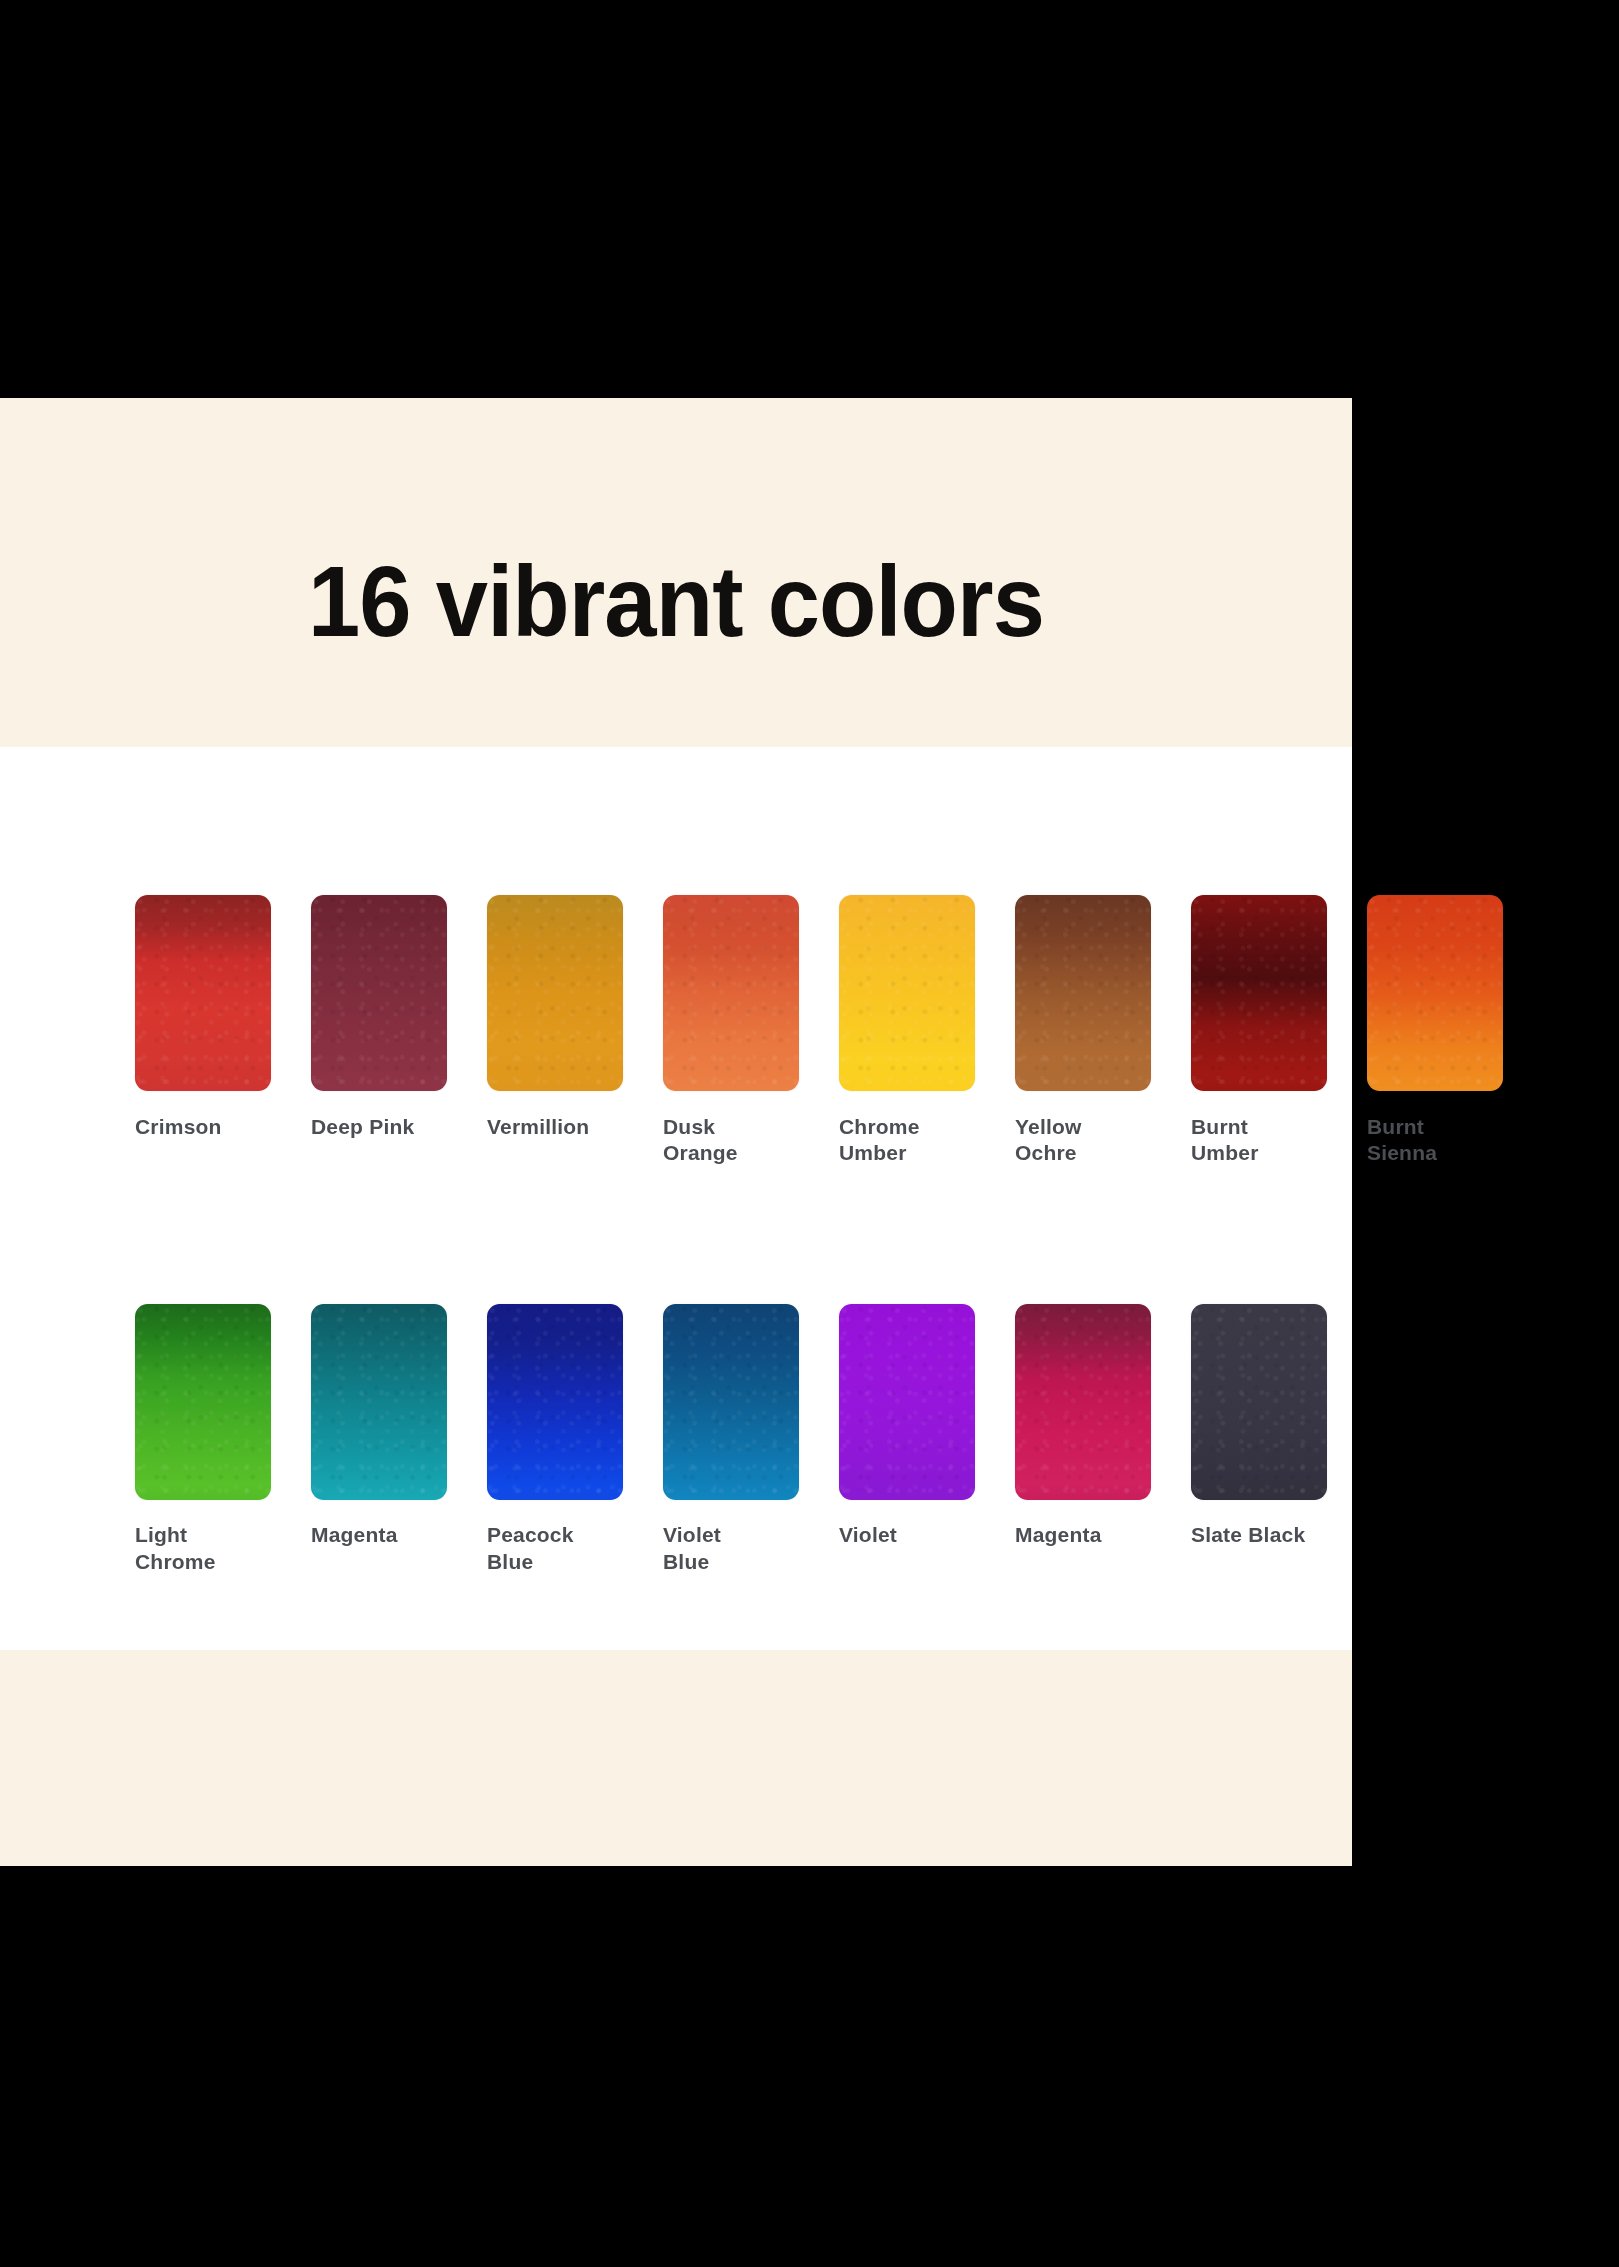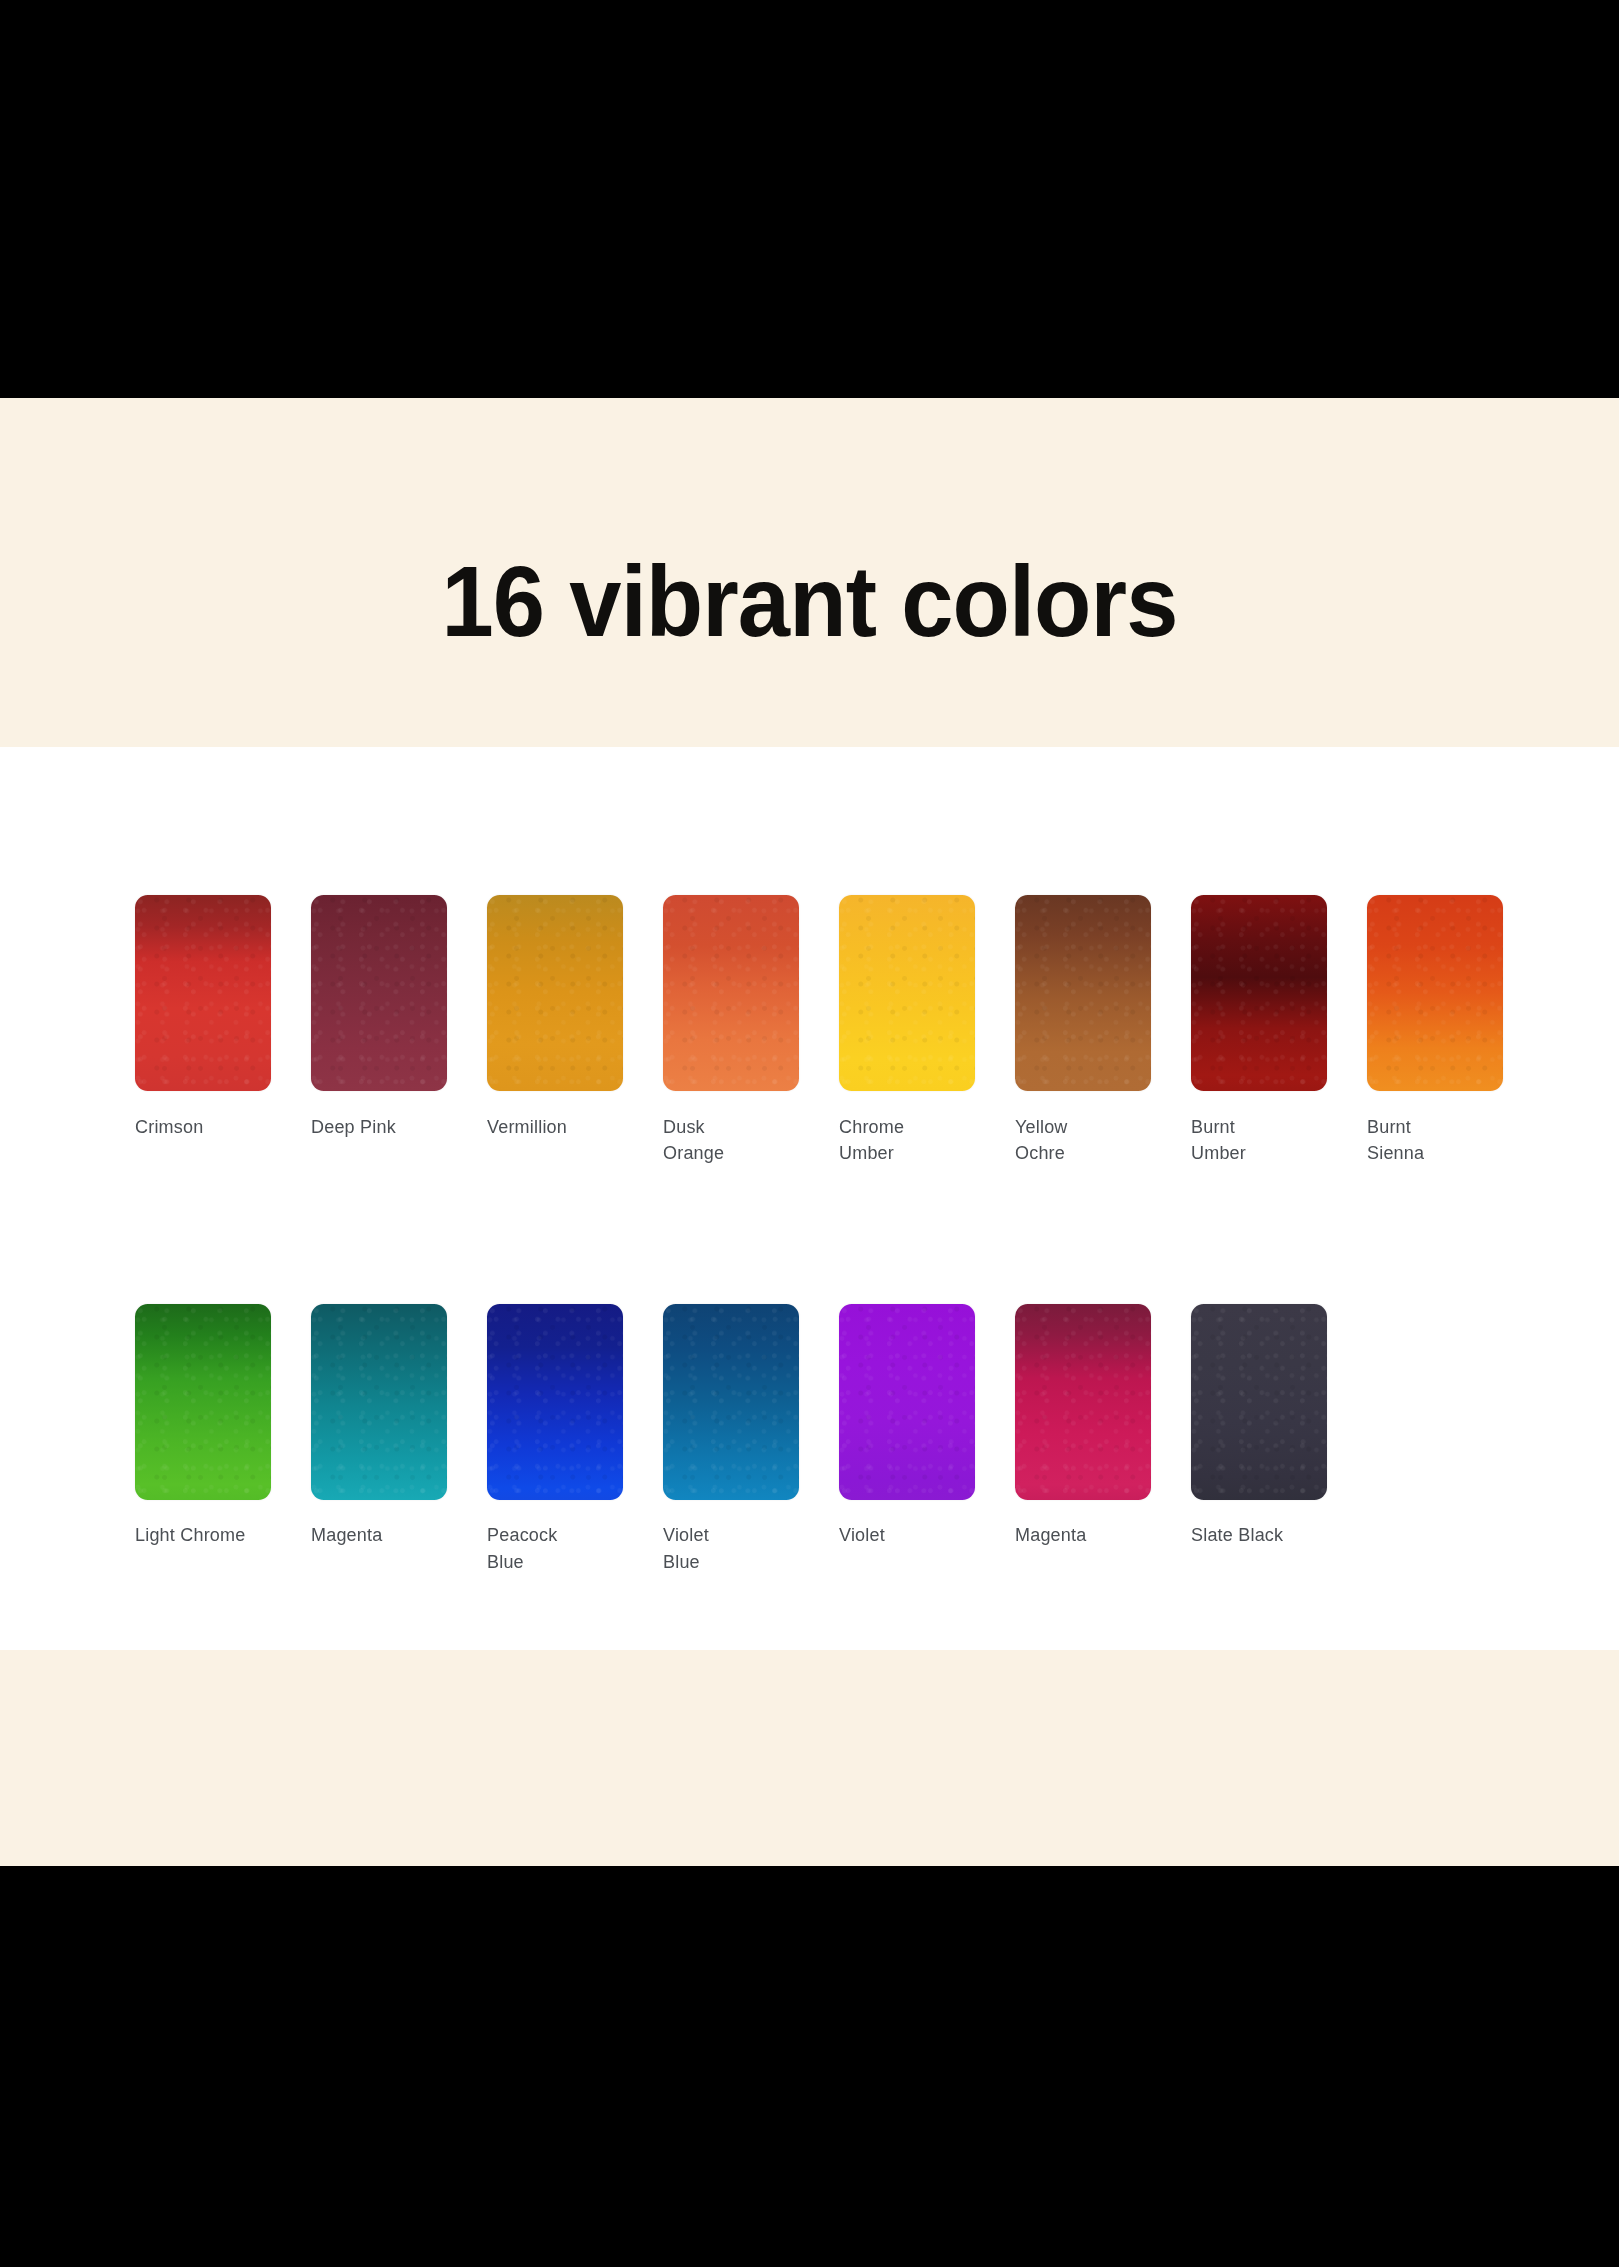--- a/index.html
+++ b/index.html
@@ -9,21 +9,21 @@
   }
   body {
     width: 1619px;
     height: 2267px;
     overflow: hidden;
     font-family: "Liberation Sans", sans-serif;
   }
 
   #page {
     position: relative;
-    width: 1619px;
+    width: 1352px;
     height: 2267px;
     background: #fde047;
   }
 
   
   .letterbox {
     position: absolute;
     left: 0;
     width: 100%;
     background: #000000;
@@ -112,23 +112,23 @@
       radial-gradient(circle at 68% 18%, rgba(0,0,0,0.05) 0 2px, transparent 2.9px),
       radial-gradient(circle at 44% 62%, rgba(255,255,255,0.05) 0 2px, transparent 2.9px),
       radial-gradient(circle at 82% 78%, rgba(0,0,0,0.045) 0 2px, transparent 2.9px),
       radial-gradient(circle at 12% 85%, rgba(255,255,255,0.045) 0 2px, transparent 2.9px);
     background-size: 26.5px 22.5px, 32px 28px, 20.6px 24.5px, 36px 30px, 24.5px 18.6px;
     pointer-events: none;
   }
   .swatch-label {
     margin-top: 22.5px;
     font-family: "Liberation Sans", sans-serif;
-    font-size: 18px;
+    font-size: 21px;
     line-height: 26.5px;
-    font-weight: 400;
+    font-weight: 700;
     letter-spacing: 0.2px;
     color: #4b4f54;
     white-space: pre-line;
   }
 </style>
 </head>
 <body>
 
 <div id="page">
 

